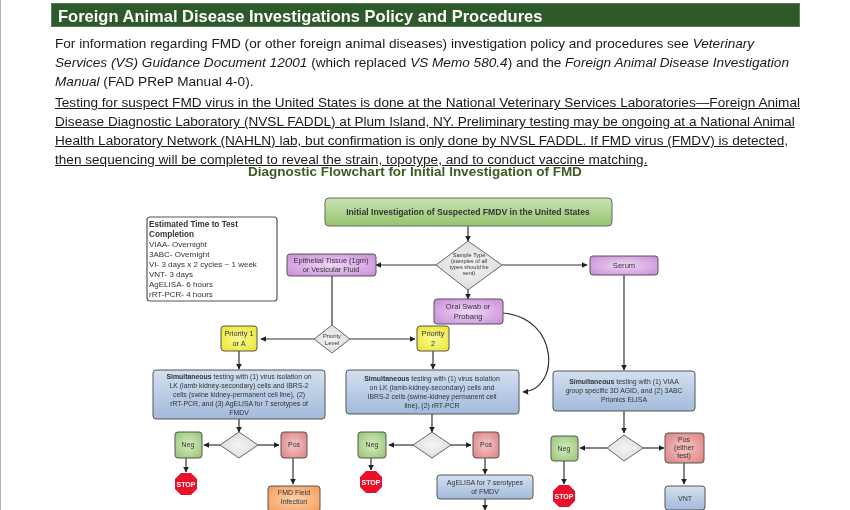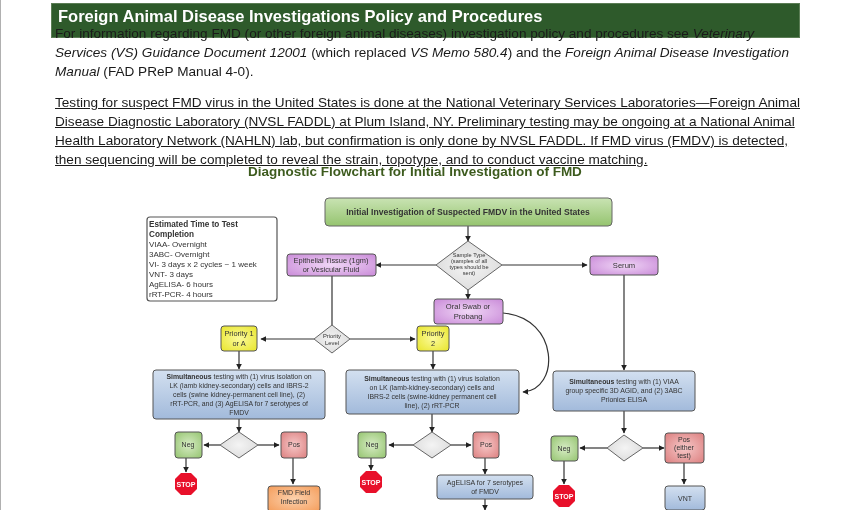--- a/index.html
+++ b/index.html
@@ -2,21 +2,21 @@
 <html><head>
 <meta charset="utf-8">
 <style>
   html, body { margin: 0; padding: 0; }
   body {
     width: 850px; height: 510px; overflow: hidden; background: #ffffff;
     position: relative; font-family: "Liberation Sans", sans-serif; color: #1a1a1a;
   }
   .left-rule { position: absolute; left: 0; top: 0; width: 1px; height: 510px; background: #b0b0b0; }
   .heading {
-    position: absolute; left: 51px; top: 3px; width: 324px; height: 35px;
+    position: absolute; left: 51px; top: 3px; width: 324px; height: 24px;
     background: #2e5a2b; border: 1px solid #5b7d55; box-sizing: border-box;
     color: #ffffff; font-weight: bold; font-size: 16.5px; line-height: 24px;
     padding-left: 6px; white-space: nowrap;
   }
   .heading { width: 324px; }
   .heading { width: 324px; }
   .heading { width: 324px; }
   .heading { width: 324px; }
   .heading { width: 324px; }
   .heading { width: 324px; }
@@ -27,21 +27,21 @@
   .heading { width: 324px; }
   .heading { width: 324px; }
   .heading { width: 324px; }
   .heading { width: 324px; }
   .heading { width: 324px; }
   .heading { width: 749px; }
   .para {
     position: absolute; left: 55px; width: 750px; font-size: 13.6px; line-height: 19px;
     color: #1a1a1a;
   }
-  .p1 { top: 24px; }
+  .p1 { top: 34px; }
   .p2 { top: 93px; text-decoration: underline; }
   .para i { font-style: italic; }
   .flow-title {
     position: absolute; left: 0; width: 850px; top: 164px; text-align: center;
     font-size: 13.5px; font-weight: bold; color: #3d5b1e;
     padding-left: 0px;
   }
   .flow-title span { position: relative; left: -10px; }
   svg#flow { position: absolute; left: 0; top: 0; }
   .fc-text { font-family: "Liberation Sans", sans-serif; fill: #333; }

